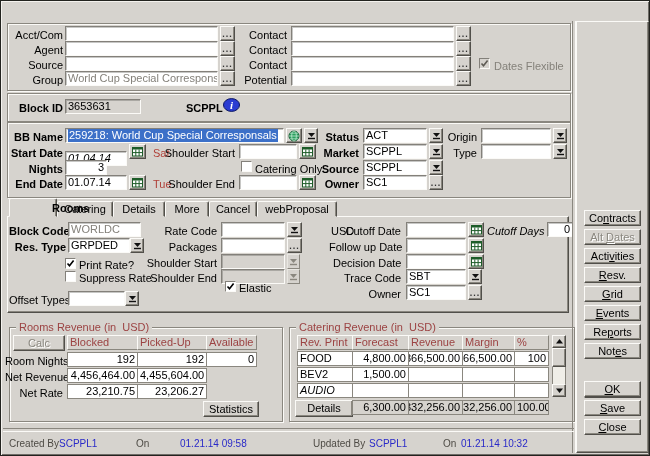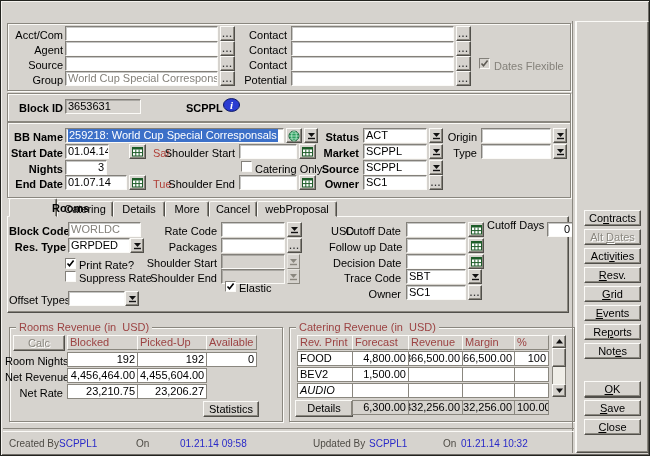--- a/index.html
+++ b/index.html
@@ -157,21 +157,21 @@
   <div class="tbtn" style="left:303px;top:127px;width:14px;height:15px;">
       <span style="display:flex;">
         <svg width="9" height="9" viewBox="0 0 9 9">
           <polygon points="1,2 8,2 4.5,6" fill="#111"></polygon>
           <rect x="1" y="6.8" width="7" height="1.4" fill="#111"></rect>
         </svg>
       </span>
     </div>
 
   <span class="lbl b r" style="left:6px;top:145px;width:56px;">Start Date</span>
-  <div class="fld" style="left:64px;top:143px;width:44px;">01.04.14</div>
+  <div class="fld" style="left:64px;top:150px;width:62px;font-style:italic;">01.04.14</div>
   <div class="tbtn" style="left:128px;top:143px;width:17px;height:15px;">
       <span style="display:flex;">
         <svg width="11" height="11" viewBox="0 0 11 11">
           <rect x="0.5" y="1.5" width="10" height="8.5" fill="#fff" stroke="#1d5c28"></rect>
           <rect x="0.5" y="1.5" width="10" height="2" fill="#1d5c28"></rect>
           <line x1="3.8" y1="3.5" x2="3.8" y2="10" stroke="#1d5c28"></line>
           <line x1="7.1" y1="3.5" x2="7.1" y2="10" stroke="#1d5c28"></line>
           <line x1="0.5" y1="6.6" x2="10.5" y2="6.6" stroke="#1d5c28"></line>
         </svg>
       </span>
@@ -378,21 +378,21 @@
       <span style="display:flex;">
         <svg width="11" height="11" viewBox="0 0 11 11">
           <rect x="0.5" y="1.5" width="10" height="8.5" fill="#fff" stroke="#1d5c28"></rect>
           <rect x="0.5" y="1.5" width="10" height="2" fill="#1d5c28"></rect>
           <line x1="3.8" y1="3.5" x2="3.8" y2="10" stroke="#1d5c28"></line>
           <line x1="7.1" y1="3.5" x2="7.1" y2="10" stroke="#1d5c28"></line>
           <line x1="0.5" y1="6.6" x2="10.5" y2="6.6" stroke="#1d5c28"></line>
         </svg>
       </span>
     </div>
-  <span class="lbl r" style="left:486px;top:217px;width:56px;">Cutoff Days</span>
+  <span class="lbl r" style="left:486px;top:223px;width:56px;font-style:italic;">Cutoff Days</span>
   <div class="fld num" style="left:546px;top:221px;width:26px;">0</div>
 
   <span class="lbl r" style="left:328px;top:239px;width:72px;">Follow up Date</span>
   <div class="fld" style="left:405px;top:237px;width:60px;"></div>
   <div class="tbtn" style="left:467px;top:237px;width:16px;height:15px;">
       <span style="display:flex;">
         <svg width="11" height="11" viewBox="0 0 11 11">
           <rect x="0.5" y="1.5" width="10" height="8.5" fill="#fff" stroke="#1d5c28"></rect>
           <rect x="0.5" y="1.5" width="10" height="2" fill="#1d5c28"></rect>
           <line x1="3.8" y1="3.5" x2="3.8" y2="10" stroke="#1d5c28"></line>

